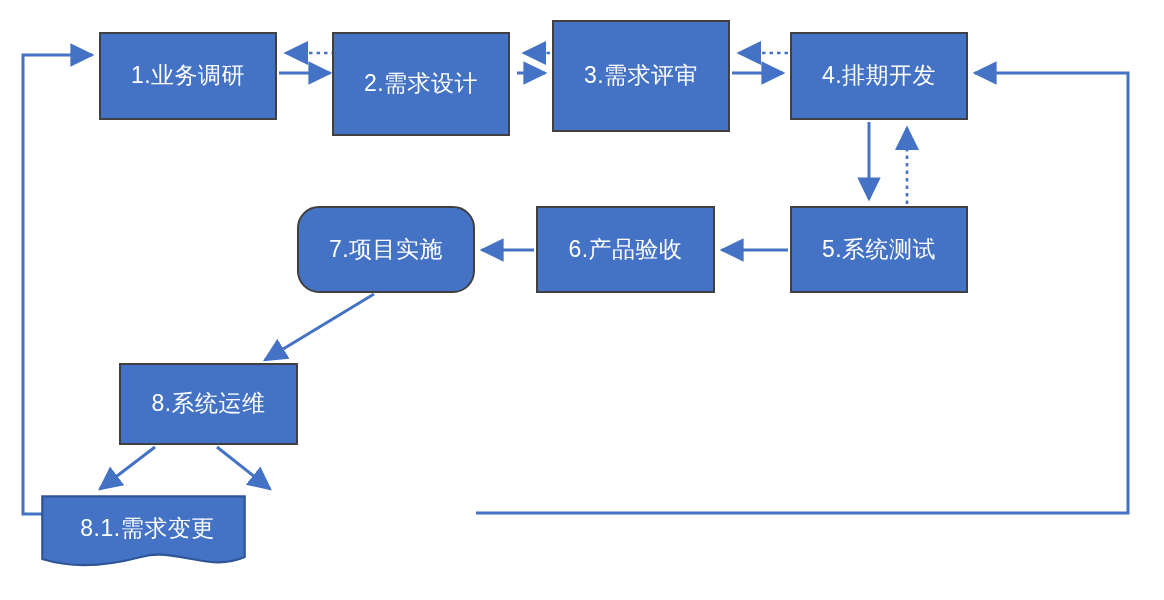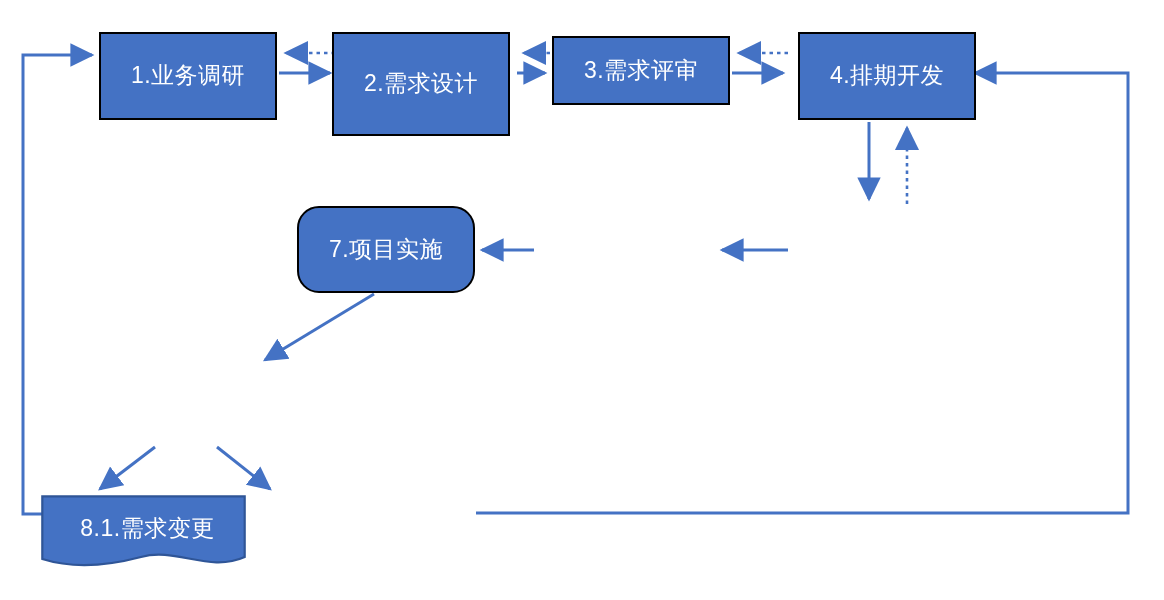--- a/index.html
+++ b/index.html
@@ -34,21 +34,21 @@
     justify-content: center;
     color: #ffffff;
     font-size: 23px;
     letter-spacing: 0.5px;
     line-height: 1.1;
     white-space: nowrap;
     user-select: none;
   }
   .node.proc {
     background: #4472C4;
-    border: 2px solid #000000;
+    border: 2px solid #404040;
   }
   .node.doc {
     background: transparent;
     border: none;
   }
   .node.doc .doc-shape {
     position: absolute;
     left: 0;
     top: 0;
     width: 100%;
@@ -110,34 +110,43 @@
   </svg>
 
   <div class="node proc" style="left:99px; top:32px; width:178px; height:88px;">
     <span>1.业务调研</span>
   </div>
 
   <div class="node proc" style="left:332px; top:32px; width:178px; height:104px;">
     <span>2.需求设计</span>
   </div>
 
-  <div class="node proc" style="left:552px; top:36px; width:178px; height:69px;">
+  <div class="node proc" style="left:552px; top:20px; width:178px; height:112px;">
     <span>3.需求评审</span>
   </div>
 
-  <div class="node proc" style="left:790px; top:32px; width:178px; height:88px;margin-left:8px;">
+  <div class="node proc" style="left:790px; top:32px; width:178px; height:88px;">
     <span>4.排期开发</span>
   </div>
 
+  <div class="node proc" style="left:790px; top:206px; width:178px; height:87px;">
+    <span>5.系统测试</span>
+  </div>
 
+  <div class="node proc" style="left:536px; top:206px; width:179px; height:87px;">
+    <span>6.产品验收</span>
+  </div>
 
   <div class="node proc" style="left:297px; top:206px; width:178px; height:87px;border-radius:22px;">
     <span>7.项目实施</span>
   </div>
 
+  <div class="node proc" style="left:119px; top:363px; width:179px; height:82px;">
+    <span>8.系统运维</span>
+  </div>
 
   <div class="node doc" style="left:41px; top:495px; width:205px; height:78px;padding-left:8px;">
     <svg class="doc-shape" viewBox="0 0 205 78" preserveAspectRatio="none">
       <path d="M1.3,1.3 H203.7 V62 C168,78 135,52 100,62 C66,71 33,74 1.3,64 Z" fill="#4472C4" stroke="#2F5597" stroke-width="2.2"></path>
     </svg>
     <span class="doc-label">8.1.需求变更</span>
   </div>
 
 
 </div>

